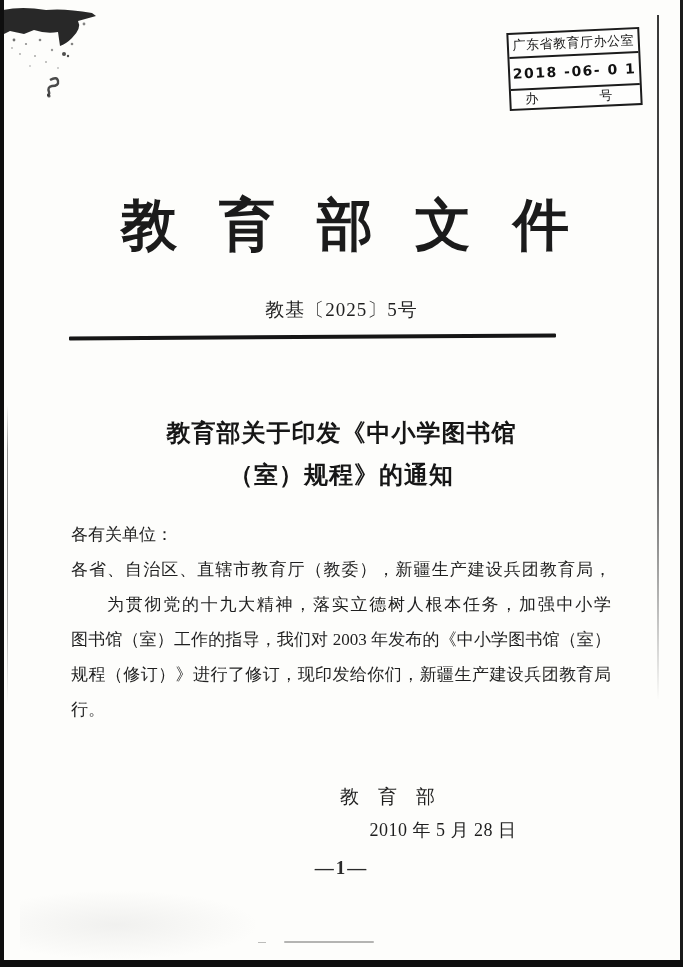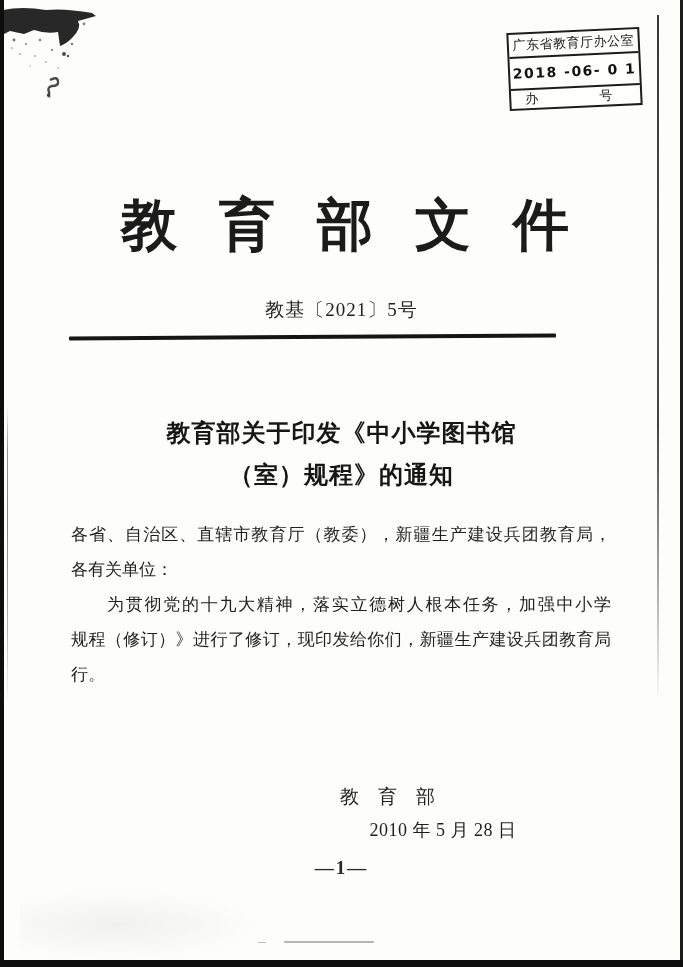--- a/index.html
+++ b/index.html
@@ -121,32 +121,33 @@
   <div class="stamp">
     <div class="stamp-row1">广东省教育厅办公室</div>
     <div class="stamp-row2">2018 -06- 0 1</div>
     <div class="stamp-row3">
       <span>办</span>
       <span>号</span>
     </div>
   </div>
 
   <div class="org-title">教育部文件</div>
-  <div class="doc-number">教基〔2021〕5号</div>
+  <div class="doc-number">教基〔2025〕5号</div>
   <div class="red-rule"></div>
 
   <div class="notice-title">
     <div>教育部关于印发《中小学图书馆</div>
     <div>（室）规程》的通知</div>
   </div>
 
   <div class="body-block">
+    <div class="line">各有关单位：</div>
     <div class="line justify">各省、自治区、直辖市教育厅（教委），新疆生产建设兵团教育局，</div>
-    <div class="line">各有关单位：</div>
     <div class="line justify indent">为贯彻党的十九大精神，落实立德树人根本任务，加强中小学</div>
+    <div class="line justify">图书馆（室）工作的指导，我们对 2003 年发布的《中小学图书馆（室）</div>
     <div class="line justify">规程（修订）》进行了修订，现印发给你们，新疆生产建设兵团教育局</div>
     <div class="line">行。</div>
   </div>
 
   <div class="sig-agency">教　育　部</div>
   <div class="sig-date">2010 年 5 月 28 日</div>
 
   <div class="page-number">—1—</div>
 
 </div>

